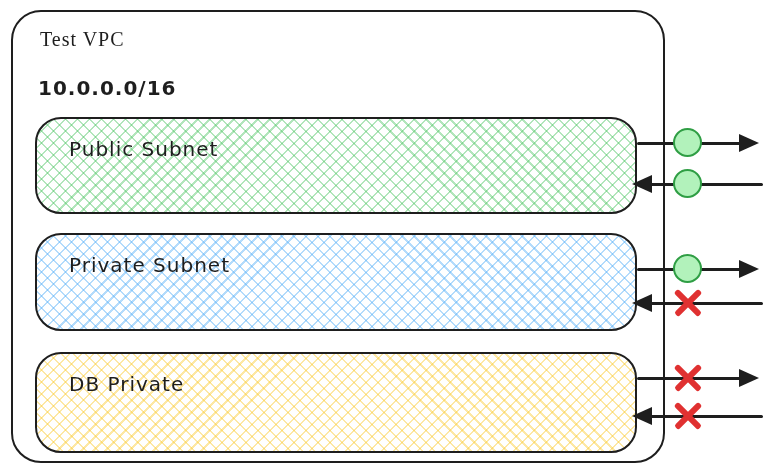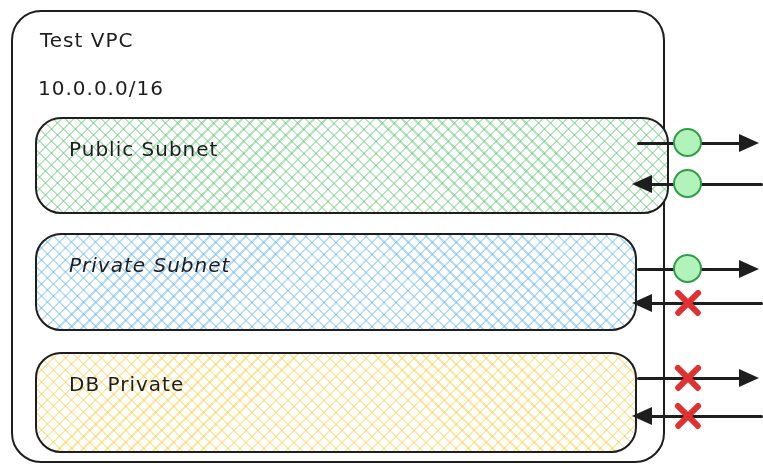--- a/index.html
+++ b/index.html
@@ -10,51 +10,49 @@
   }
   .canvas{position:absolute;inset:0;}
 
   
   .vpc{
     position:absolute;left:11px;top:10px;width:650px;height:449px;
     border:2.5px solid #1e1e1e;border-radius:30px;background:#ffffff;
   }
   .vpc-title{
     position:absolute;left:27px;top:16px;
-    font-size:20px;letter-spacing:1px;font-weight:500;
+    font-size:20px;letter-spacing:1px;font-weight:500;font-family:Liberation Serif, serif;
   }
   .vpc-cidr{
     position:absolute;left:25px;top:64px;
-    font-size:20px;letter-spacing:1px;font-weight:400;text-align:center;
+    font-size:20px;letter-spacing:1px;font-weight:700;text-align:center;
   }
 
   
   .subnet{
     position:absolute;left:22px;width:598px;
     border:2.5px solid #1e1e1e;border-radius:26px;
   }
   .subnet-label{
     position:absolute;left:32px;top:18px;
     font-size:20px;letter-spacing:1px;font-weight:500;color:#1e1e1e;
   }
   .subnet-public{
     top:105px;height:93px;
     background:
       repeating-linear-gradient(45deg, rgba(64,192,87,0.40) 0 1.6px, transparent 1.6px 8.5px),
       repeating-linear-gradient(-45deg, rgba(64,192,87,0.40) 0 1.6px, transparent 1.6px 8.5px),
       #ffffff;
-    padding-left: 32px;
   }
   .subnet-private{
     top:221px;height:94px;
     background:
       repeating-linear-gradient(45deg, rgba(77,171,247,0.42) 0 1.6px, transparent 1.6px 8.5px),
       repeating-linear-gradient(-45deg, rgba(77,171,247,0.42) 0 1.6px, transparent 1.6px 8.5px),
       #ffffff;
-    font-style: italic;
   }
   .subnet-db{
     top:340px;height:97px;
     background:
       repeating-linear-gradient(45deg, rgba(250,200,40,0.42) 0 1.6px, transparent 1.6px 8.5px),
       repeating-linear-gradient(-45deg, rgba(250,200,40,0.42) 0 1.6px, transparent 1.6px 8.5px),
       #ffffff;
   }
 
   

